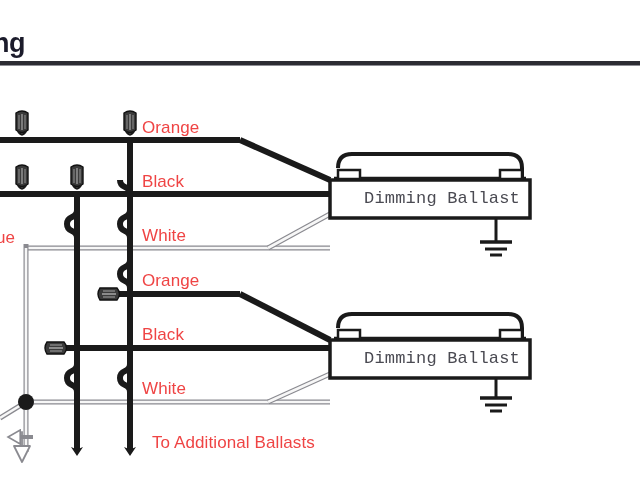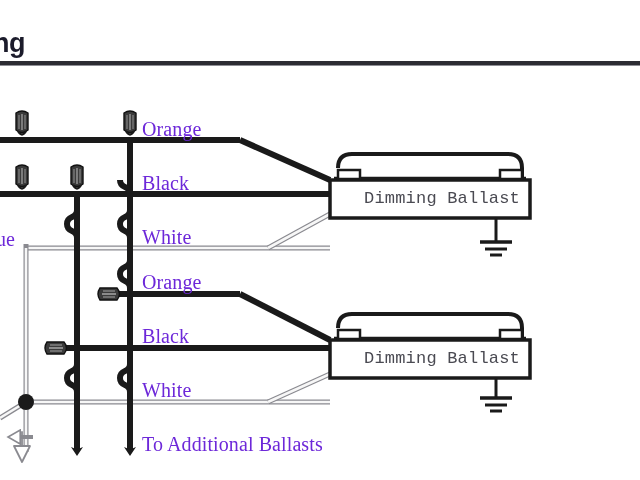--- a/index.html
+++ b/index.html
@@ -36,23 +36,23 @@
 
   
   svg#wiring{
     position:absolute;left:0;top:0;
     width:640px;height:480px;
   }
 
   
   .wlabel{
     position:absolute;
-    font-family:Liberation Serif, serif;
-    font-size:20px;
-    color:#6d28d9;
+    font-family:Liberation Sans, sans-serif;
+    font-size:17px;
+    color:#ef4444;
     white-space:nowrap;
     letter-spacing:0.1px;
   }
   .ballast-text{
     position:absolute;
     font-family:Liberation Mono, monospace;
     font-size:17px;
     color:#4a4a52;
     white-space:nowrap;
     letter-spacing:0.2px;
@@ -223,18 +223,18 @@
   <div class="wlabel" style="left:-4px;  top:228px;">ue</div>
 
   <div class="wlabel" style="left:142px; top:118px;">Orange</div>
   <div class="wlabel" style="left:142px; top:172px;">Black</div>
   <div class="wlabel" style="left:142px; top:226px;">White</div>
 
   <div class="wlabel" style="left:142px; top:271px;">Orange</div>
   <div class="wlabel" style="left:142px; top:325px;">Black</div>
   <div class="wlabel" style="left:142px; top:379px;">White</div>
 
-  <div class="wlabel" style="left:142px; top:433px;">To Additional Ballasts</div>
+  <div class="wlabel" style="left:152px; top:433px;">To Additional Ballasts</div>
 
   <div class="ballast-text" style="left:364px; top:189px;">Dimming Ballast</div>
   <div class="ballast-text" style="left:364px; top:349px;">Dimming Ballast</div>
 
 </div>
 
 </body></html>

